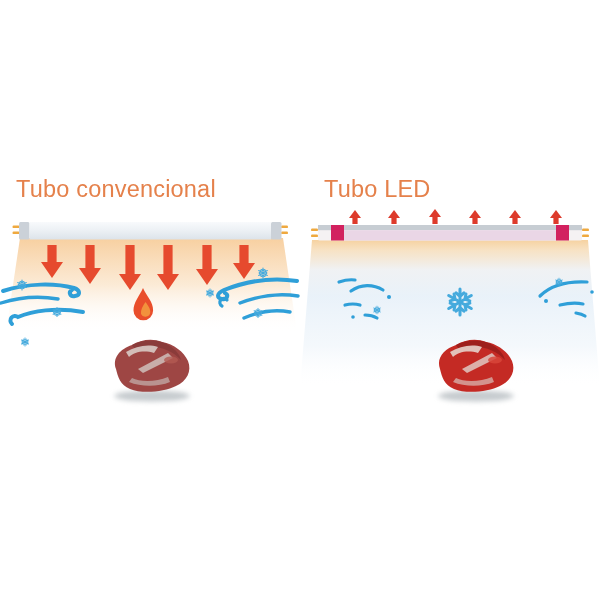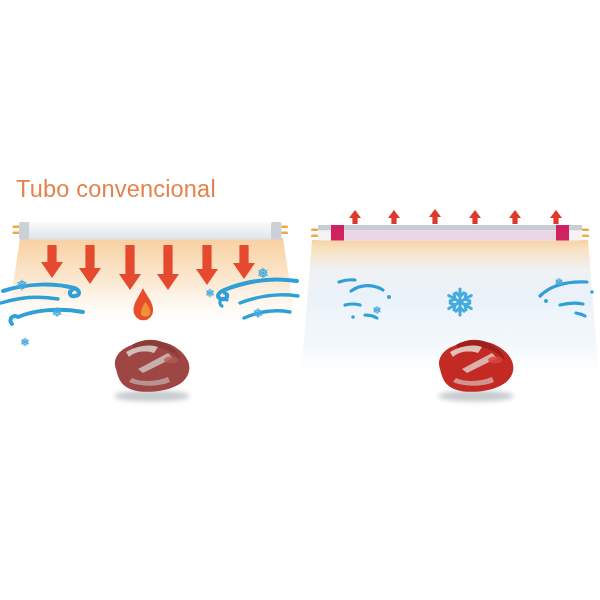--- a/index.html
+++ b/index.html
@@ -174,13 +174,14 @@
                  C496,350 480,344 464,348 C459,350 457,347 456,345 Z" fill="#9e1f1c"></path>
         <path d="M450,352 C460,346 472,344 482,347 L478,353 C468,350 458,352 453,357 Z" fill="#e6d2cb" opacity="0.9"></path>
         <path d="M462,369 L492,353 L497,358 L467,373 Z" fill="#e0c8c2" opacity="0.85"></path>
         <path d="M453,382 C465,387 482,387 494,382 L492,377 C480,382 464,382 456,378 Z" fill="#d8b7b0" opacity="0.75"></path>
         <ellipse cx="495" cy="360" rx="7" ry="3.5" fill="#d8453a" opacity="0.85"></ellipse>
       </g>
     </g>
   </svg>
 
   <h2 class="title title-left">Tubo convencional</h2>
+  <h2 class="title title-right">Tubo LED</h2>
 </div>
 
 </body></html>

